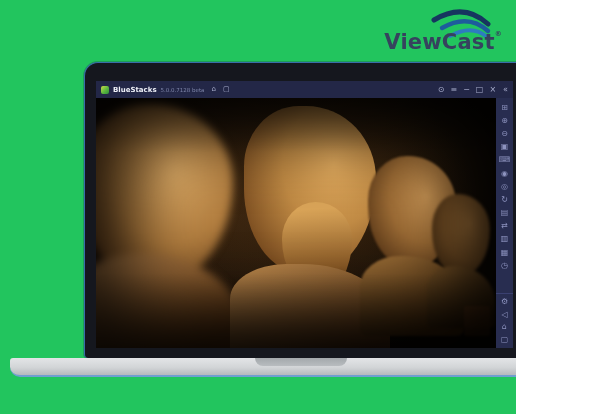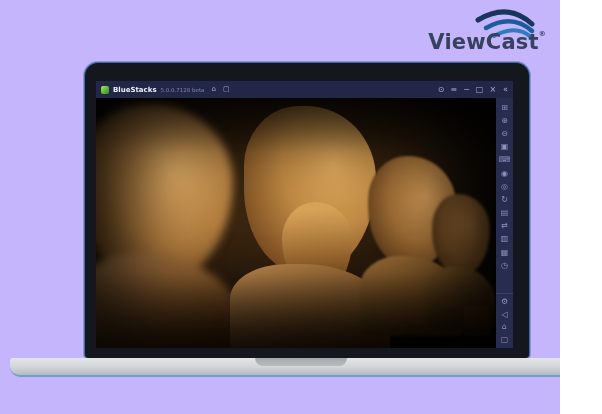--- a/index.html
+++ b/index.html
@@ -1,17 +1,17 @@
 <!DOCTYPE html>
 <html><head>
 <meta charset="utf-8">
 <style>
   html,body{margin:0;padding:0;background:#ffffff;}
   *{box-sizing:border-box;font-family:"DejaVu Sans",sans-serif;}
-  .canvas{position:relative;width:560px;height:414px;background:#c4b5fd;overflow:hidden;}
+  .canvas{position:relative;width:516px;height:414px;background:#22c55e;overflow:hidden;}
 
   
   .vc-logo{position:absolute;top:2px;right:14px;width:110px;height:54px;}
   .vc-swoosh{position:absolute;top:0;right:4px;}
   .vc-text{position:absolute;bottom:2px;right:0;font-size:21px;font-weight:bold;
            color:#36425e;letter-spacing:.2px;}
   .vc-reg{font-size:7px;vertical-align:top;color:#36425e;}
 
   
   .screen{position:absolute;left:84px;top:62px;width:446px;height:296px;

